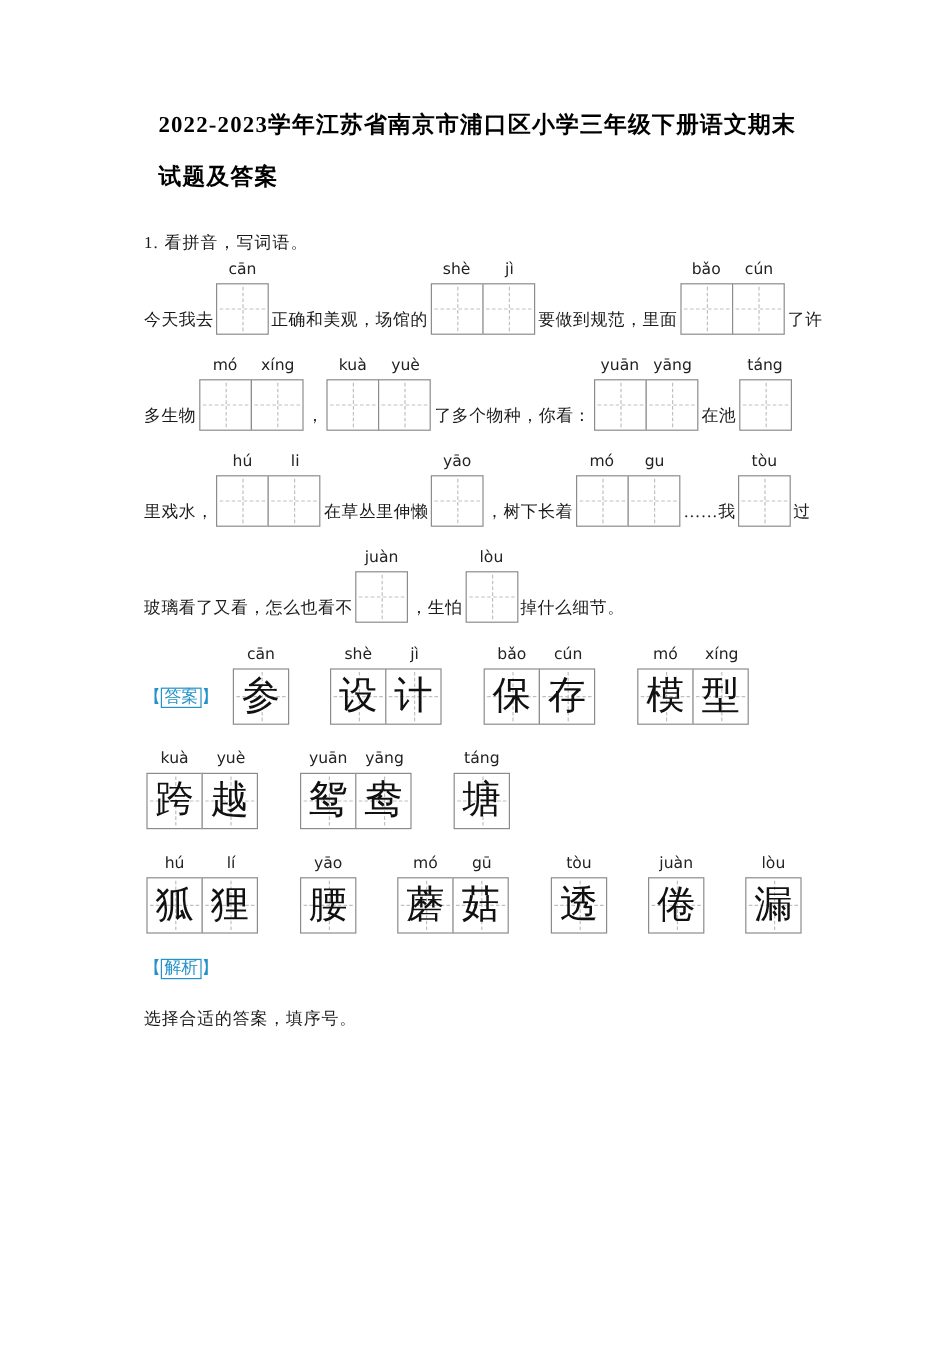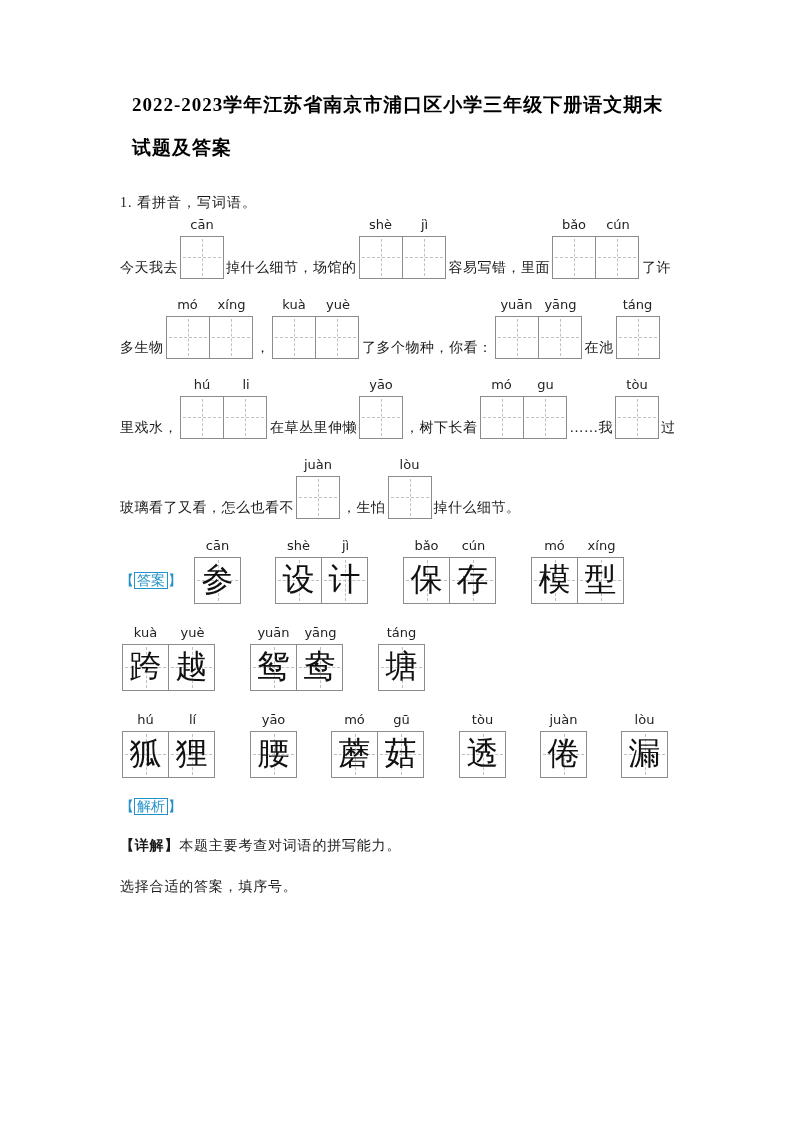--- a/index.html
+++ b/index.html
@@ -103,32 +103,32 @@
         <div class="ex-line">
           <span class="ex-text">今天我去</span>
           <span class="box-group">
             <span class="pinyin-row">
               <span class="pinyin">cān</span>
             </span>
             <span class="boxes-row">
               <span class="tzg"></span>
             </span>
           </span>
-          <span class="ex-text">掉什么细节，场馆的</span>
+          <span class="ex-text">正确和美观，场馆的</span>
           <span class="box-group">
             <span class="pinyin-row">
               <span class="pinyin">shè</span>
               <span class="pinyin">jì</span>
             </span>
             <span class="boxes-row">
               <span class="tzg"></span>
               <span class="tzg"></span>
             </span>
           </span>
-          <span class="ex-text">容易写错，里面</span>
+          <span class="ex-text">要做到规范，里面</span>
           <span class="box-group">
             <span class="pinyin-row">
               <span class="pinyin">bǎo</span>
               <span class="pinyin">cún</span>
             </span>
             <span class="boxes-row">
               <span class="tzg"></span>
               <span class="tzg"></span>
             </span>
           </span>
@@ -407,20 +407,19 @@
               <span class="tzg">
                 <span class="ch">漏</span>
               </span>
             </span>
           </span>
         </div>
       </div>
 
     <p class="analysis-line"><span class="blue"><span>【</span><span class="boxed">解析</span><span>】</span></span></p>
 
-    <p class="detail-line"><span class="bold">【详解】</span><span>本题主要考查对词语的拼写能力。</span></p>
 
 
     <p class="closing">选择合适的答案，填序号。</p>
 
   </div>
 
 </div>
 
 </body></html>

